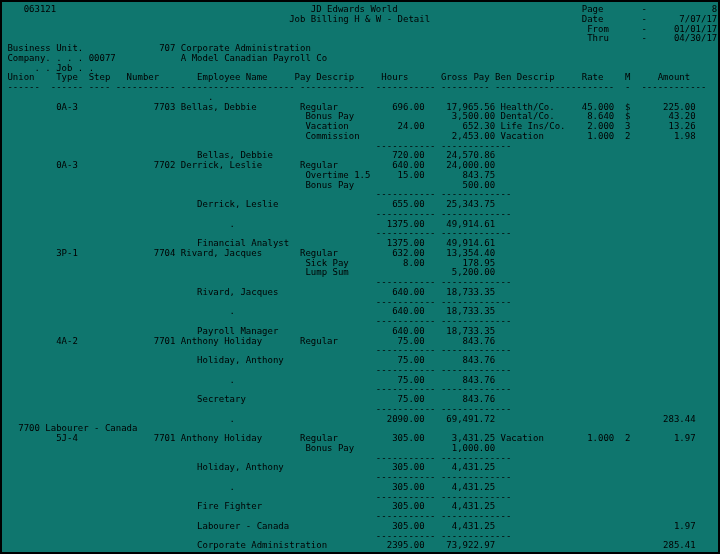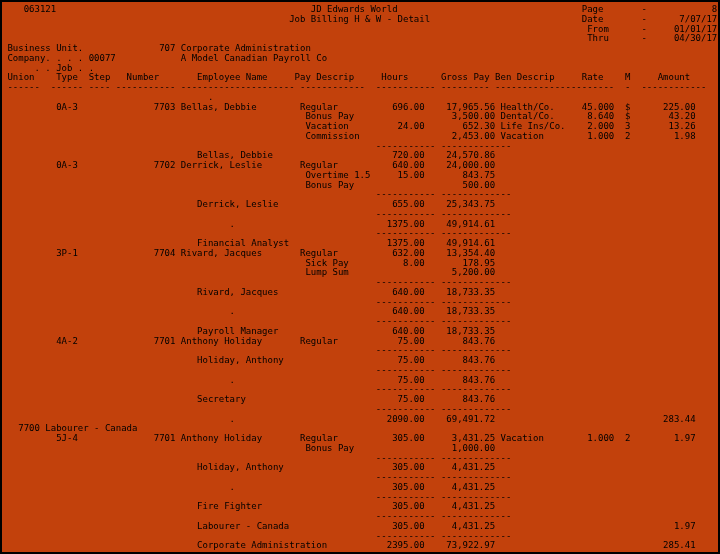--- a/index.html
+++ b/index.html
@@ -1,20 +1,20 @@
 <!DOCTYPE html>
 <html><head>
 <meta charset="utf-8">
 <style>
   html,body { margin:0; padding:0; background:#ffffff; }
   .page {
     position:relative;
     width:720px; height:554px;
     box-sizing:border-box;
-    background:#c2410c;
+    background:#0f766e;
     border:2px solid #000000;
     overflow:hidden;
     padding-top:3px;
     color:#000000;
     font-family:"DejaVu Sans Mono","Liberation Mono",monospace;
     font-size:9px;
     line-height:9.75px;
     white-space:pre;
   }
   .ln { height:9.75px; }

